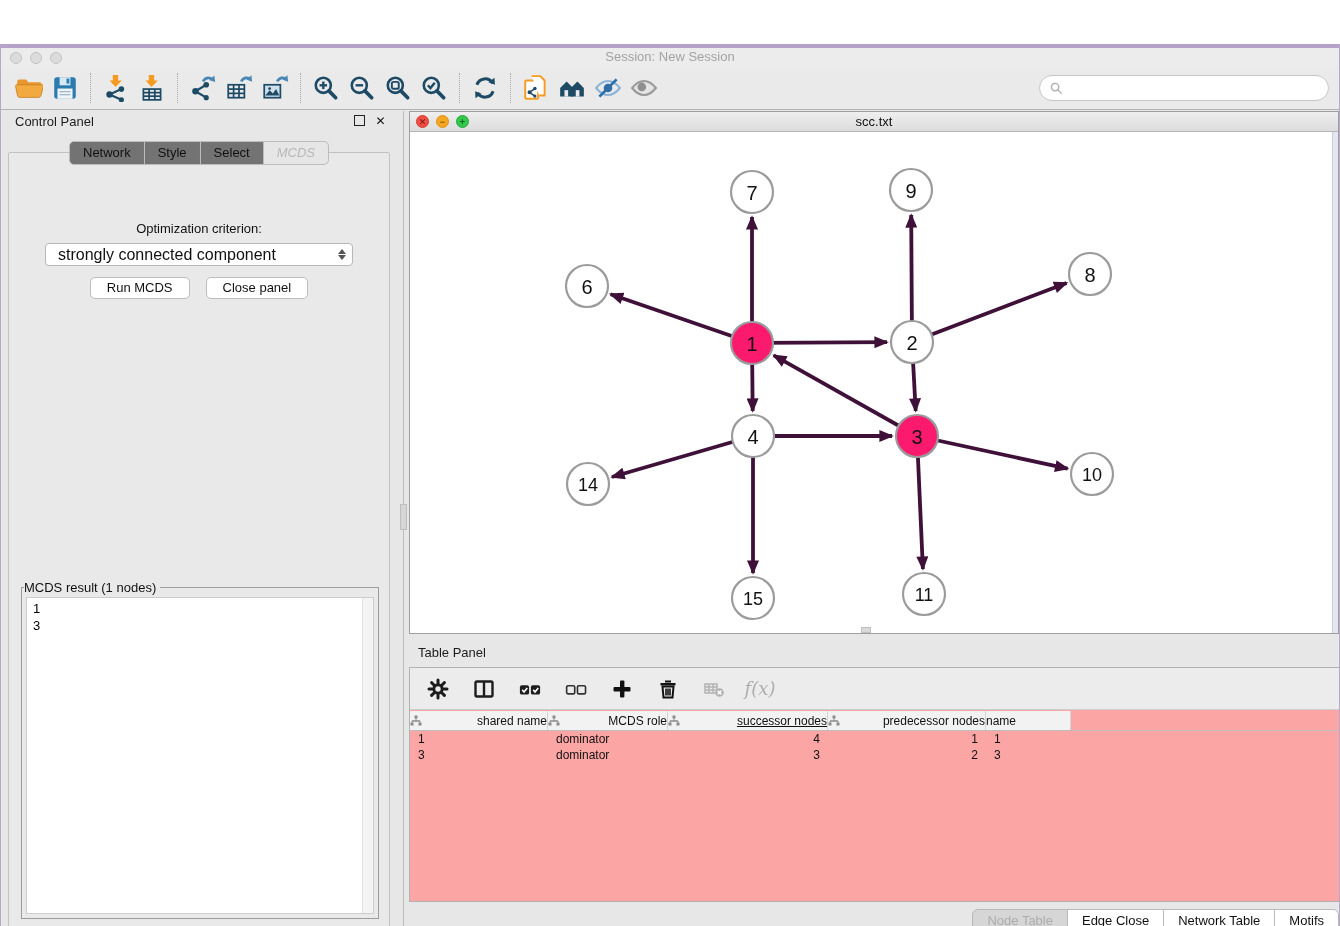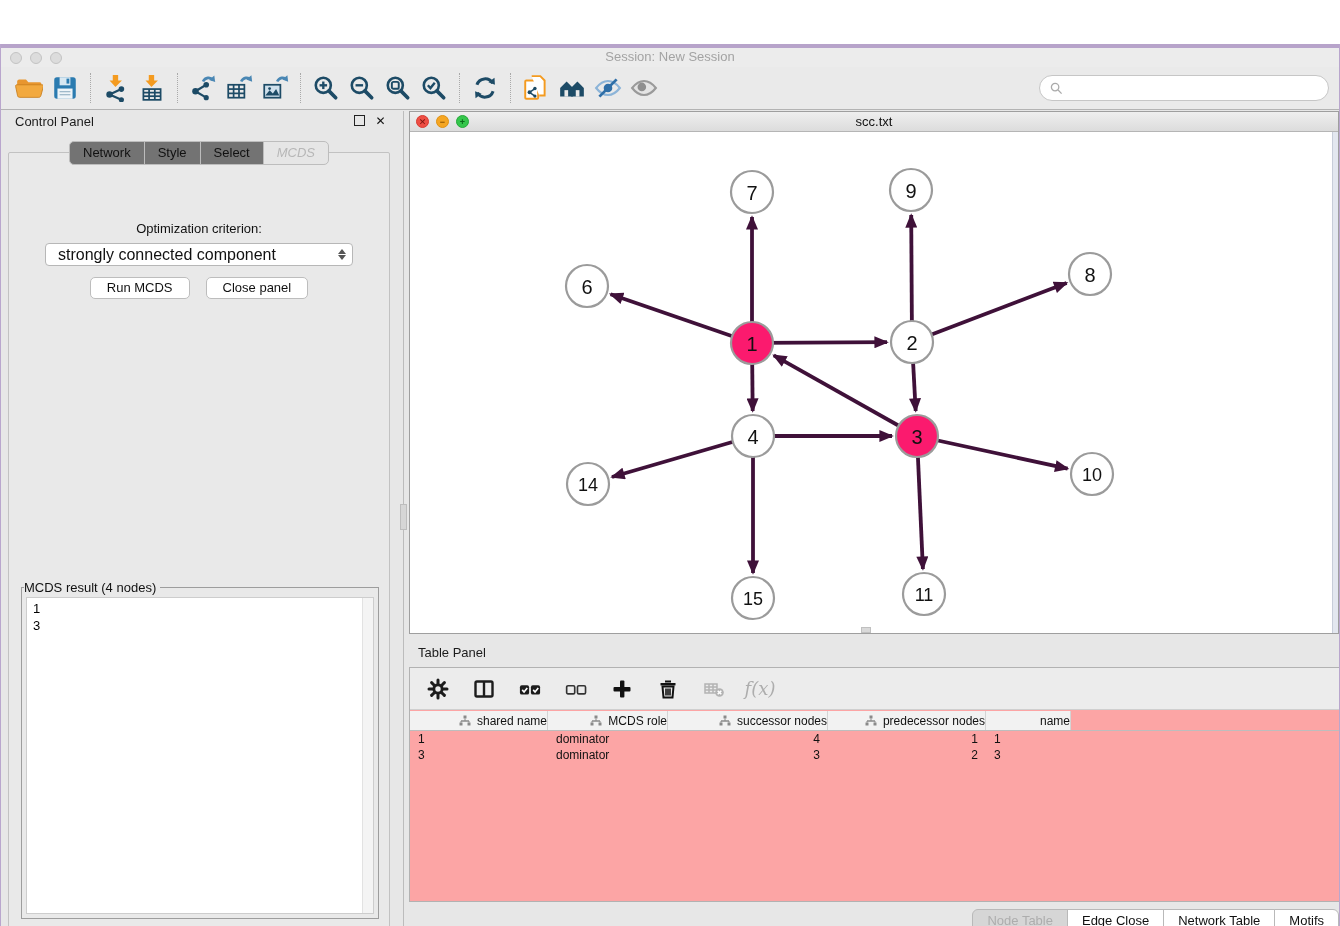--- a/index.html
+++ b/index.html
@@ -72,21 +72,21 @@
   .tp-head { position:absolute; top:1px; left:9px; font-size:13px; color:#1c1c1c; }
   .tp-body { position:absolute; top:23px; left:0; right:0; bottom:0; border:1px solid #b2b2b2; background:#fca5a5; }
   .tp-toolbar { height:42px; background:#ececec; border-bottom:1px solid #cfcfcf; display:flex; align-items:center; padding-left:16px; gap:22px; }
   .tp-tool { width:24px; height:24px; display:flex; align-items:center; justify-content:center; }
   .tp-tool svg { width:22px; height:22px; }
   .tp-tool.disabled { opacity:1; }
   .fx-label { font-family:"DejaVu Serif","Liberation Serif",serif; font-style:italic; font-size:18px; color:#adadad; }
   .tgrid { position:absolute; top:43px; left:0; right:12px; bottom:0; overflow:hidden; }
   .tscroll { position:absolute; top:43px; right:0; bottom:0; width:12px; background:#f4f4f4; border-left:1px solid #e0e0e0; }
   .thead { display:flex; height:20px; border-bottom:1px solid #bdbdbd; }
-  .th { background:#f2f2f2; border-right:1px solid #d4d4d4; display:flex; align-items:center; justify-content:flex-end; gap:6px; font-size:12px; color:#111; }
+  .th { background:#f2f2f2; border-right:1px solid #d4d4d4; display:flex; align-items:center; justify-content:space-between; gap:6px; font-size:12px; color:#111; }
   .th svg { width:12px; height:12px; }
   .trow { display:flex; height:16px; }
   .td { font-size:12px; color:#111; padding:1px 8px 0; white-space:nowrap; overflow:hidden; }
 
   
   .bottom-tabs { position:absolute; left:408px; top:864px; width:930px; height:26px; display:flex; justify-content:flex-end; align-items:center; }
   .seg { display:inline-flex; }
   .seg .tab { padding:3px 14px 4px; font-size:13px; background:#fff; border:1px solid #b9b9b9; margin-left:-1px; color:#111; }
   .seg .tab:first-child { border-radius:6px 0 0 6px; margin-left:0; }
   .seg .tab:last-child { border-radius:0 6px 6px 0; }
@@ -281,21 +281,21 @@
         <span class="chev">
             <i class="up"></i>
             <i class="dn"></i>
           </span>
       </div>
       <div class="cp-buttons">
         <button class="mac-btn">Run MCDS</button>
         <button class="mac-btn">Close panel</button>
       </div>
       <fieldset class="result-fieldset">
-        <legend>MCDS result (4 nodes)</legend>
+        <legend>MCDS result (1 nodes)</legend>
         <div class="result-box">
           <div id="result-lines">
               <div>1</div>
               <div>3</div>
             </div>
           <div class="scrolltrack"></div>
         </div>
       </fieldset>
     </div>
     <div class="cp-tabs">
@@ -487,21 +487,21 @@
               <svg viewBox="0 0 12 12">
                 <g fill="#8a8a8a">
                   <rect x="4.5" y="0.5" width="3" height="3"></rect>
                   <rect x="0.5" y="7.5" width="3" height="3"></rect>
                   <rect x="8.5" y="7.5" width="3" height="3"></rect>
                 </g>
                 <path d="M6 3.5v2.5M2 7.5V6h8v1.5M2 6h8" fill="none" stroke="#8a8a8a" stroke-width="1"></path>
               </svg>
               <span>MCDS role</span>
             </div>
-            <div class="th" style="width: 160px;">
+            <div class="th" style="width: 160px; text-decoration: underline;">
               <svg viewBox="0 0 12 12">
                 <g fill="#8a8a8a">
                   <rect x="4.5" y="0.5" width="3" height="3"></rect>
                   <rect x="0.5" y="7.5" width="3" height="3"></rect>
                   <rect x="8.5" y="7.5" width="3" height="3"></rect>
                 </g>
                 <path d="M6 3.5v2.5M2 7.5V6h8v1.5M2 6h8" fill="none" stroke="#8a8a8a" stroke-width="1"></path>
               </svg>
               <span>successor nodes</span>
             </div>

